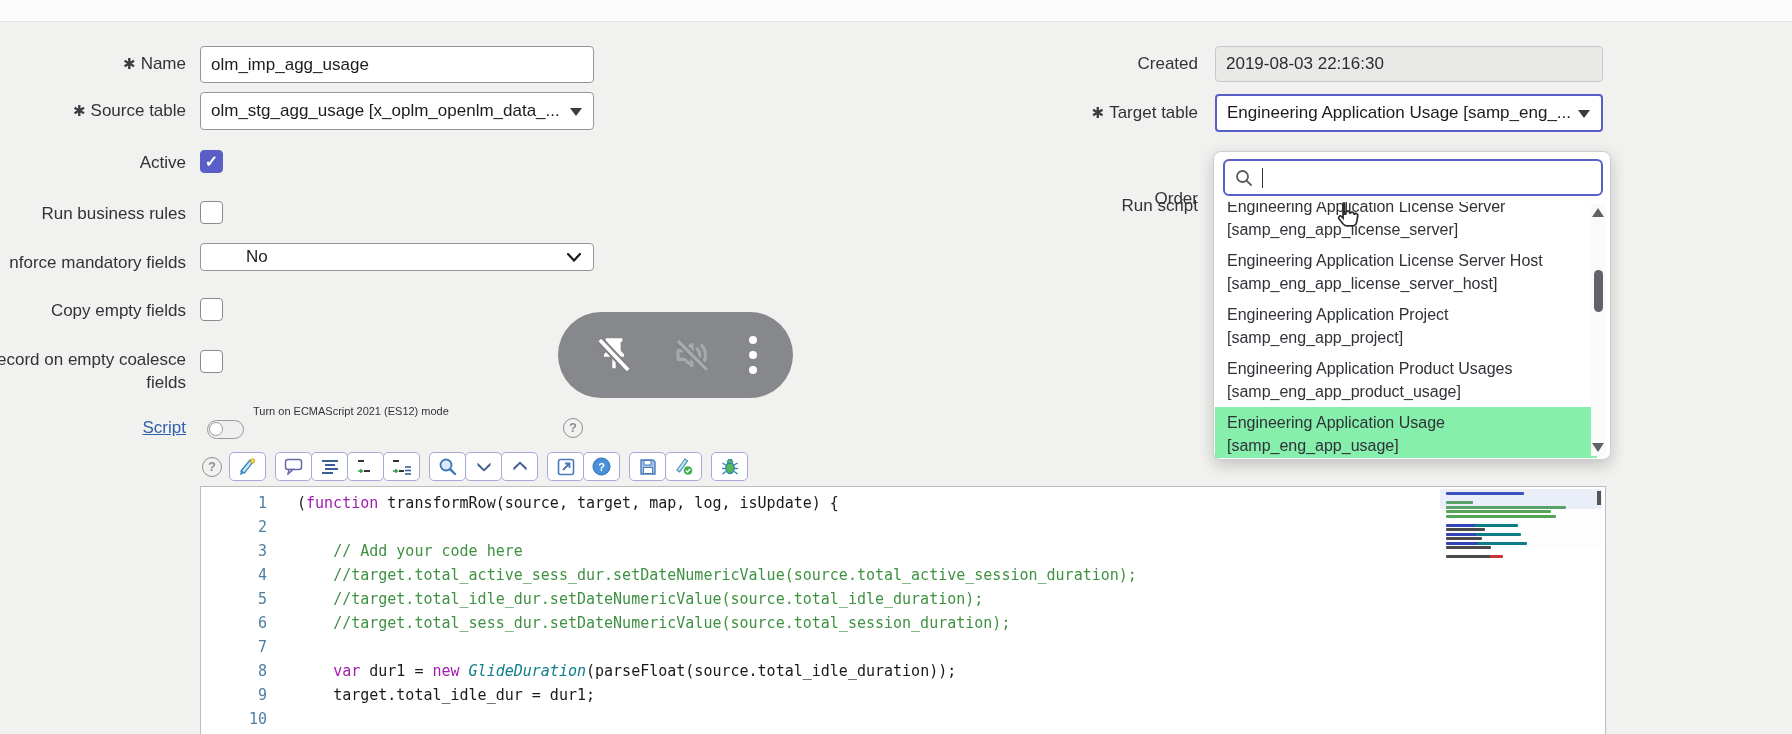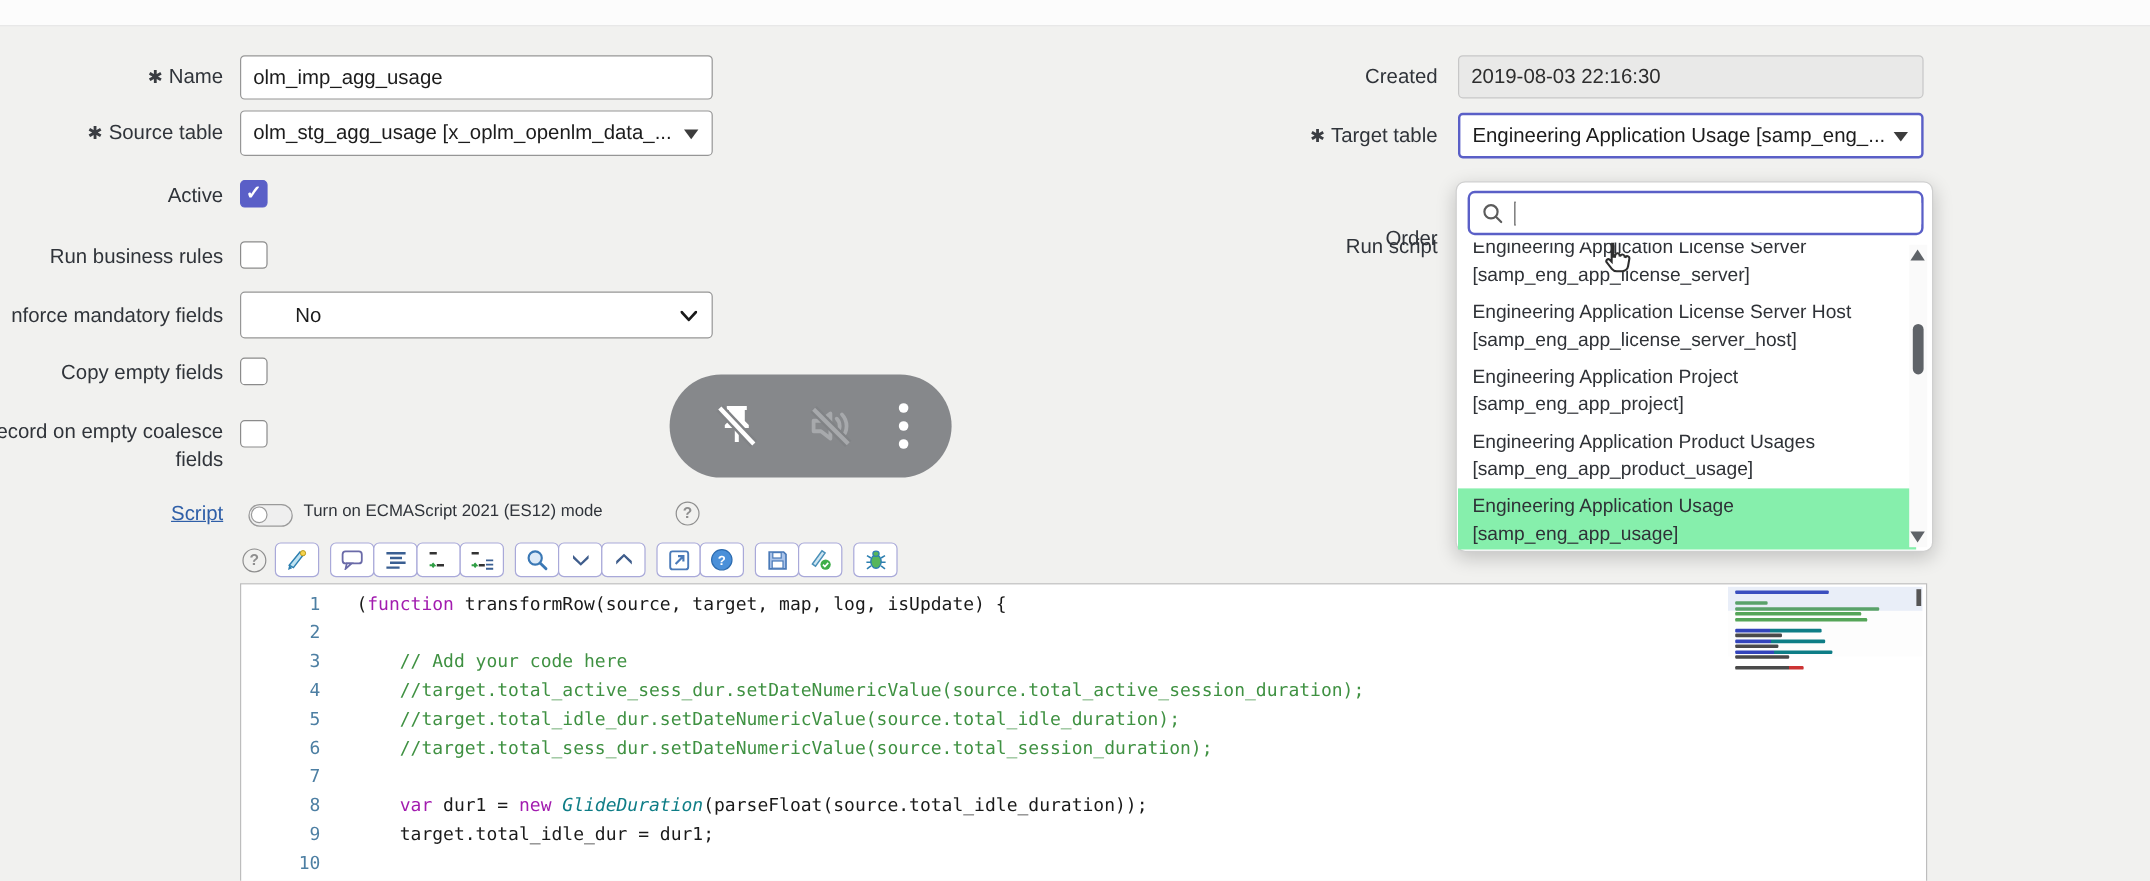--- a/index.html
+++ b/index.html
@@ -29,21 +29,21 @@
   .selbox .txt { white-space:nowrap; overflow:hidden; }
   .focused { border:2px solid #5a5fc7; }
   .chev { position:absolute; right:12px; top:50%; margin-top:-4px; }
 
   .cb { position:absolute; width:23px; height:23px; border:1.5px solid #8b8b8b; border-radius:4px; background:#fff; cursor:pointer; }
   .cb.on { background:#5a5fc7; border-color:#5a5fc7; color:#fff; font-size:16px; font-weight:700; text-align:center; line-height:21px; }
 
   .script-link { position:absolute; left:-54px; width:240px; text-align:right; font-size:17px; color:#2f5fa8; text-decoration:underline; cursor:pointer; }
   .toggle { position:absolute; left:207px; top:420px; width:37px; height:19px; border:1.5px solid #9a9a9a; border-radius:10px; background:#efefef; cursor:pointer; }
   .toggle .knob { position:absolute; left:1px; top:1px; width:14px; height:14px; background:#fff; border:1.5px solid #9a9a9a; border-radius:50%; }
-  .toggle-label { position:absolute; left:253px; top:417px; font-size:14px; color:#30343a; }
+  .toggle-label { position:absolute; left:253px; top:405px; font-size:11px; color:#30343a; }
   .qmark { display:inline-block; width:20px; height:20px; border:1.7px solid #8e8e8e; border-radius:50%; color:#8e8e8e; font-size:13px; font-weight:700; text-align:center; line-height:17px; background:transparent; }
   .help-after-toggle { position:absolute; left:563px; top:418px; }
 
   
   .toolbar { position:absolute; left:202px; top:452px; display:flex; align-items:center; }
   .toolbar .qmark { margin-right:7px; }
   .tgroup { display:flex; margin-right:9px; }
   .tbtn { width:37px; height:29px; background:#fff; border:1px solid #a9a9d9; border-radius:5px; display:flex; align-items:center; justify-content:center; cursor:pointer; padding:0; }
   .tbtn + .tbtn { margin-left:-1px; }
 
@@ -111,21 +111,21 @@
   <span class="tri"></span>
 </div>
 
 <div class="flabel lleft" style="top:153px;">Active</div>
 <div class="cb on" style="left:200px; top:150px;">✓</div>
 
 <div class="flabel lleft" style="top:204px;">Run business rules</div>
 <div class="cb" style="left:200px; top:201px;"></div>
 
 <div class="flabel lleft" style="top:253px;">nforce mandatory fields</div>
-<div class="selbox" style="left:200px; top:243px; width:394px; height:39px;padding-left:45px;">
+<div class="selbox" style="left:200px; top:243px; width:394px; height:28px;padding-left:45px;">
   <span class="txt">No</span>
   <svg class="chev" width="14" height="9" viewBox="0 0 14 9">
       <polyline points="1,1 7,7.5 13,1" fill="none" stroke="#1a1a1a" stroke-width="2.2" stroke-linecap="round"></polyline>
     </svg>
 </div>
 
 <div class="flabel lleft" style="top:301px;">Copy empty fields</div>
 <div class="cb" style="left:200px; top:298px;"></div>
 
 <div class="flabel lleft" style="top:350px;">ecord on empty coalesce</div>

